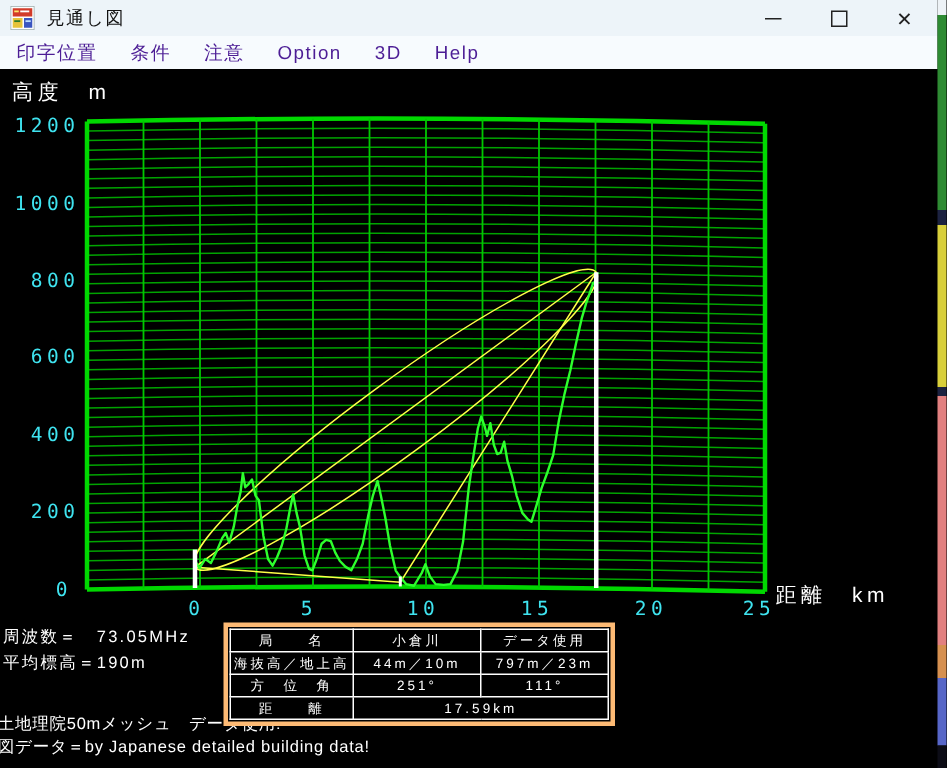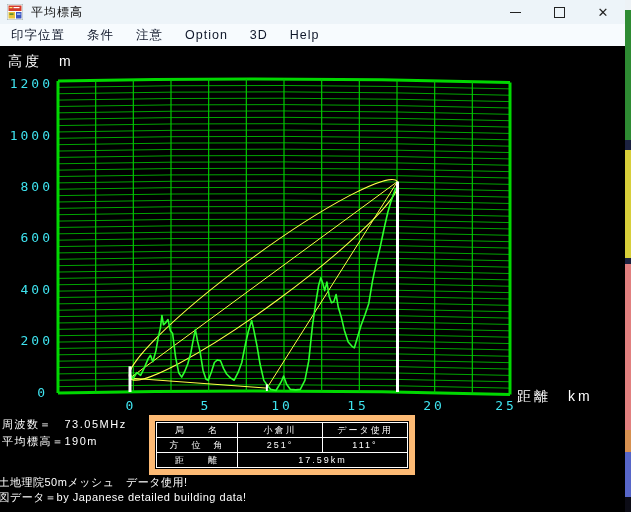--- a/index.html
+++ b/index.html
@@ -10,32 +10,32 @@
             display:flex;align-items:center;}
   .app-icon{width:16px;height:16px;margin:0 8px 0 7px;flex:0 0 auto;}
   .title-text{font-size:12px;color:#111;letter-spacing:1px;}
   .winbtns{position:absolute;right:0;top:0;height:24px;display:flex;}
   .winbtn{width:44px;height:24px;display:flex;align-items:center;justify-content:center;cursor:default;}
   .glyph-min{width:11px;height:1px;background:#222;}
   .glyph-max{width:9px;height:9px;border:1px solid #222;}
   .glyph-close{font-size:13px;color:#222;line-height:1;}
   
   .menubar{position:absolute;left:0;top:24px;width:625px;height:22px;background:#f7fbfe;
-           display:flex;align-items:center;font-size:12.5px;color:#0f172a;}
+           display:flex;align-items:center;font-size:12.5px;color:#4c1d95;}
   .menu-item{padding:2px 11px;letter-spacing:1px;}
   
   .client{position:absolute;left:0;top:46px;width:631px;height:382px;background:#000;}
   #chart-svg{position:absolute;left:0;top:0;}
   .tick{font-family:"DejaVu Sans Mono", monospace;font-size:13px;letter-spacing:3px;}
   .axis-title{font-size:14px;letter-spacing:3px;fill:#fff;}
   
   .info{position:absolute;color:#fff;font-size:11px;letter-spacing:1.5px;white-space:nowrap;}
   .footnote{position:absolute;color:#fff;font-size:11px;letter-spacing:0.5px;white-space:nowrap;}
   
-  .los-table-wrap{position:absolute;left:149px;top:369px;border:6px solid #fdba74;background:#000;padding:1px;}
+  .los-table-wrap{position:absolute;left:149px;top:369px;border:3px solid #fdba74;background:#000;padding:1px;}
   .los-table{border-collapse:collapse;}
   .los-table td{border:1px solid #fff;color:#fff;font-size:9px;letter-spacing:2px;
                 text-align:center;height:14px;padding:0 2px;white-space:nowrap;}
   .c-label{width:76px;} .c-v1{width:80px;} .c-v2{width:80px;}
   
   .sliver{position:absolute;left:625px;top:0;width:6px;height:512px;}
   .sliver div{position:absolute;left:0;width:6px;}
 </style>
 </head>
 <body>
@@ -46,21 +46,21 @@
     <svg class="app-icon" viewBox="0 0 16 16">
       <rect x="0" y="0" width="16" height="16" fill="#fdfdfd" stroke="#9aa" stroke-width="1"></rect>
       <rect x="1.5" y="1.5" width="13" height="5.5" fill="#d23b2a"></rect>
       <rect x="2.5" y="3" width="3" height="1.2" fill="#ffe96a"></rect>
       <rect x="6.5" y="3" width="6" height="1.2" fill="#fff"></rect>
       <rect x="1.5" y="8" width="6.5" height="6.5" fill="#e7c33a"></rect>
       <rect x="9" y="8" width="5.5" height="6.5" fill="#3a55c0"></rect>
       <rect x="2.5" y="9.5" width="4" height="1.2" fill="#2a7a2a"></rect>
       <rect x="10" y="9.5" width="3.5" height="1.2" fill="#bfe0ff"></rect>
     </svg>
-    <span class="title-text">平均標高</span>
+    <span class="title-text">見通し図</span>
     <div class="winbtns">
       <div class="winbtn">
           <div class="glyph-min"></div>
         </div>
       <div class="winbtn">
           <div class="glyph-max"></div>
         </div>
       <div class="winbtn">
           <span class="glyph-close">✕</span>
         </div>
@@ -179,20 +179,25 @@
 
     <div class="los-table-wrap">
       <table class="los-table">
         <tbody>
             <tr>
           <td class="c-label">局　　名</td>
           <td class="c-v1">小倉川</td>
           <td class="c-v2">データ使用</td>
         </tr>
         <tr>
+          <td class="c-label">海抜高／地上高</td>
+          <td class="c-v1">44m／10m</td>
+          <td class="c-v2">797m／23m</td>
+        </tr>
+        <tr>
           <td class="c-label">方　位　角</td>
           <td class="c-v1">251°</td>
           <td class="c-v2">111°</td>
         </tr>
         <tr>
           <td class="c-label">距　　離</td>
           <td colspan="2">17.59km</td>
         </tr>
       </tbody>
         </table>

